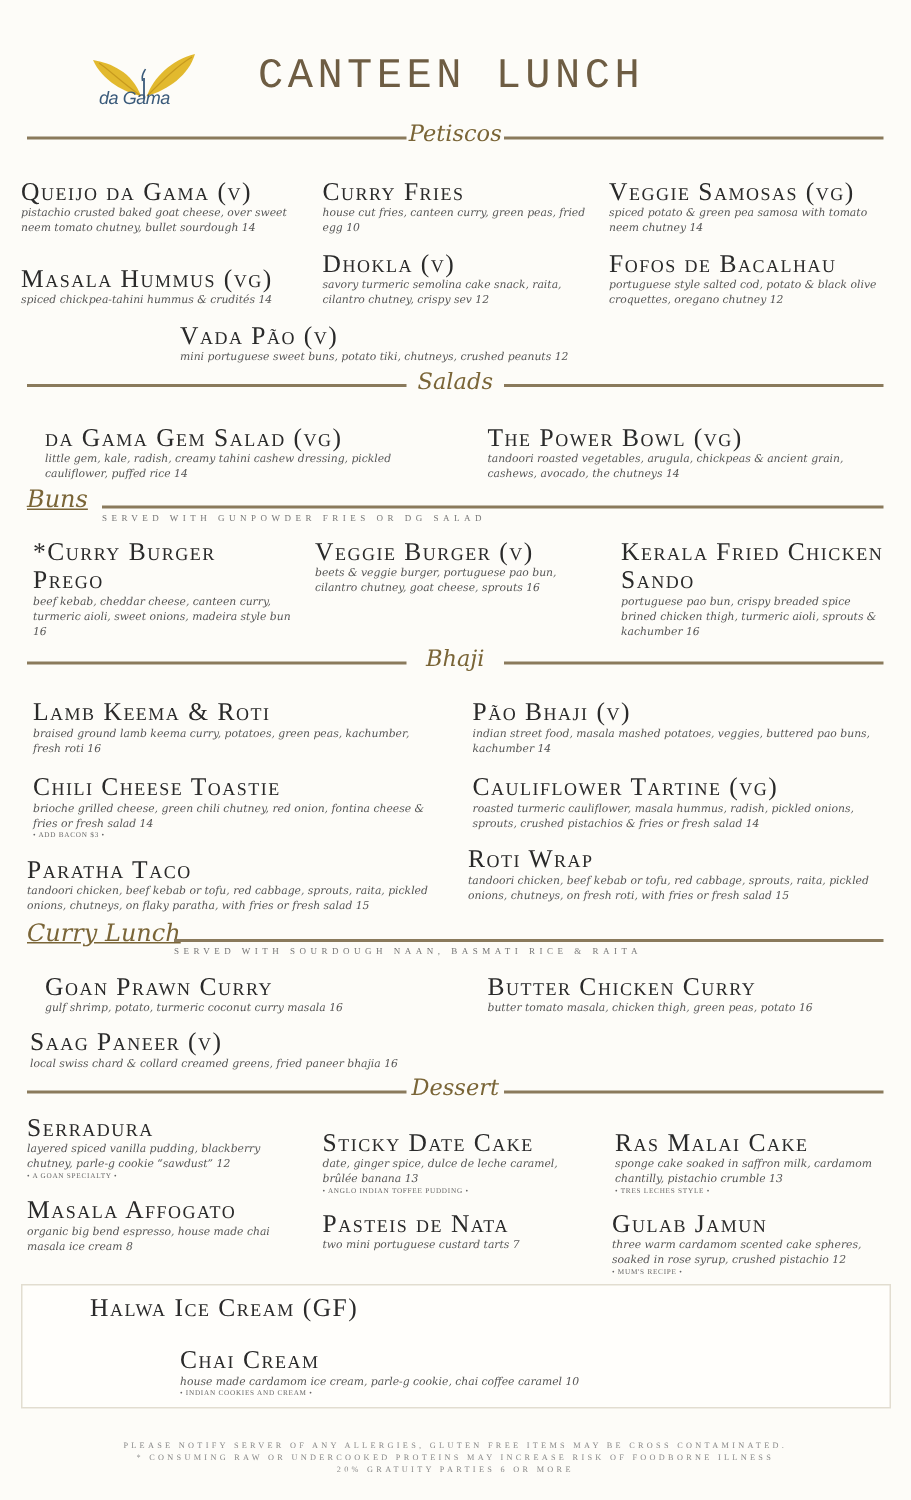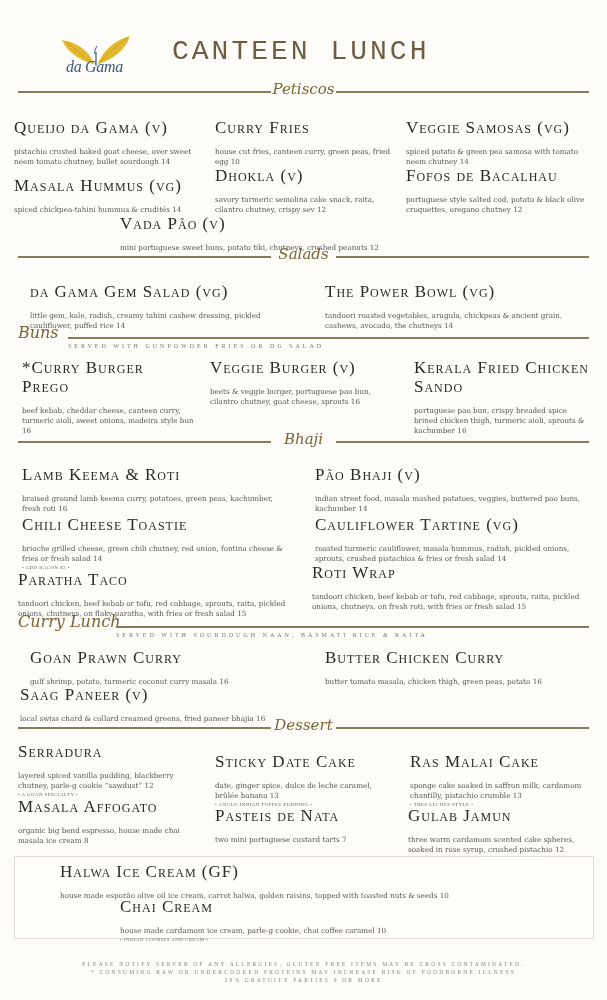--- a/index.html
+++ b/index.html
@@ -2,39 +2,39 @@
 <html><head>
 <meta charset="utf-8">
 <style>
   * { box-sizing: border-box; margin: 0; padding: 0; }
   html, body { width: 607px; height: 1000px; background: #fdfcf8; overflow: hidden; }
   body { font-family: "DejaVu Serif", serif; color: #2c2c2c; position: relative; }
   .page { position: relative; width: 607px; height: 1000px; }
 
   
   .logo { position: absolute; left: 58px; top: 34px; width: 76px; height: 40px; }
-  .logo-text { position: absolute; left: 66px; top: 58px; font-family: Liberation Serif, serif; font-style: italic; font-size: 16px; color: #3a5a7a; letter-spacing: -0.3px; }
+  .logo-text { position: absolute; left: 66px; top: 58px; font-family: Liberation Sans, sans-serif; font-style: italic; font-size: 12px; color: #3a5a7a; letter-spacing: -0.3px; }
   .title { position: absolute; left: 172px; top: 36px; font-family: "Liberation Mono", monospace; font-size: 28px; color: #6e5d43; letter-spacing: 3px; font-weight: normal; }
 
   
   .divider { position: absolute; left: 18px; right: 18px; height: 22px; }
   .divider .line { position: absolute; top: 11px; height: 1.5px; background: #8a7a5c; }
   .divider .line.l { left: 0; width: 253px; }
   .divider .line.r { right: 0; width: 253px; }
   .divider .label { position: absolute; left: 0; right: 0; top: 0; text-align: center; font-family: "DejaVu Serif", serif; font-style: italic; font-size: 15px; color: #7a6537; }
 
   .side-divider { position: absolute; left: 18px; right: 18px; height: 30px; }
-  .side-divider .label { position: absolute; left: 0; top: 0; font-family: "DejaVu Serif", serif; font-style: italic; font-size: 16px; color: #7a6537; }
+  .side-divider .label { position: absolute; left: 0; top: 0; font-family: "DejaVu Serif", serif; font-style: italic; font-size: 16px; color: #7a6537; text-decoration: underline; }
   .side-divider .line { position: absolute; top: 14px; right: 0; height: 1.5px; background: #8a7a5c; }
   .side-divider .note { position: absolute; top: 20px; font-family: "Liberation Serif", serif; font-size: 6px; letter-spacing: 3px; color: #777; text-transform: uppercase; }
 
   
   .item { position: absolute; text-align: left; }
   .item .name { font-family: "Liberation Serif", serif; font-variant: small-caps; font-size: 17px; color: #2a2a2a; letter-spacing: 1px; line-height: 19px; }
-  .item .desc { font-family: "DejaVu Serif", serif; font-size: 7.2px; color: #555; line-height: 10px; margin-top: 10px; }
+  .item .desc { font-family: "DejaVu Serif", serif; font-style: italic; font-size: 7.2px; color: #555; line-height: 10px; }
   .item .tag { font-family: "Liberation Serif", serif; font-size: 4.8px; color: #666; letter-spacing: 0.5px; text-transform: uppercase; line-height: 7px; }
 
   .box { position: absolute; left: 14px; top: 856px; width: 580px; height: 83px; border: 1px solid #e2ddd0; background: #fffefb; }
 
   .footer { position: absolute; left: 0; right: 0; top: 960px; text-align: center; font-family: "Liberation Serif", serif; font-size: 5.5px; color: #888; letter-spacing: 2.2px; line-height: 8px; text-transform: uppercase; }
 </style>
 </head>
 <body>
 
 <div class="page">
@@ -201,21 +201,20 @@
   </div>
   <div class="item" style="left:408px;top:806px;width:184px">
     <div class="name">Gulab Jamun</div>
     <div class="desc"><span>three warm cardamom scented cake spheres, soaked in rose syrup, crushed pistachio</span> <span>12</span></div>
     <div class="tag">• Mum's Recipe •</div>
   </div>
 
   <div class="box"></div>
   <div class="item" style="left:60px;top:862px;width:487px">
     <div class="name">Halwa Ice Cream (GF)</div>
-    <div class="desc"><span>house made esporão olive oil ice cream, carrot halwa, golden raisins, topped with toasted nuts &amp; seeds</span> <span>10</span></div>
   </div>
   <div class="item" style="left:120px;top:897px;width:367px">
     <div class="name">Chai Cream</div>
     <div class="desc"><span>house made cardamom ice cream, parle-g cookie, chai coffee caramel</span> <span>10</span></div>
     <div class="tag">• Indian Cookies and Cream •</div>
   </div>
 
   <div class="footer">
     <div>Please notify server of any allergies, gluten free items may be cross contaminated.</div>
     <div>* Consuming raw or undercooked proteins may increase risk of foodborne illness</div>

